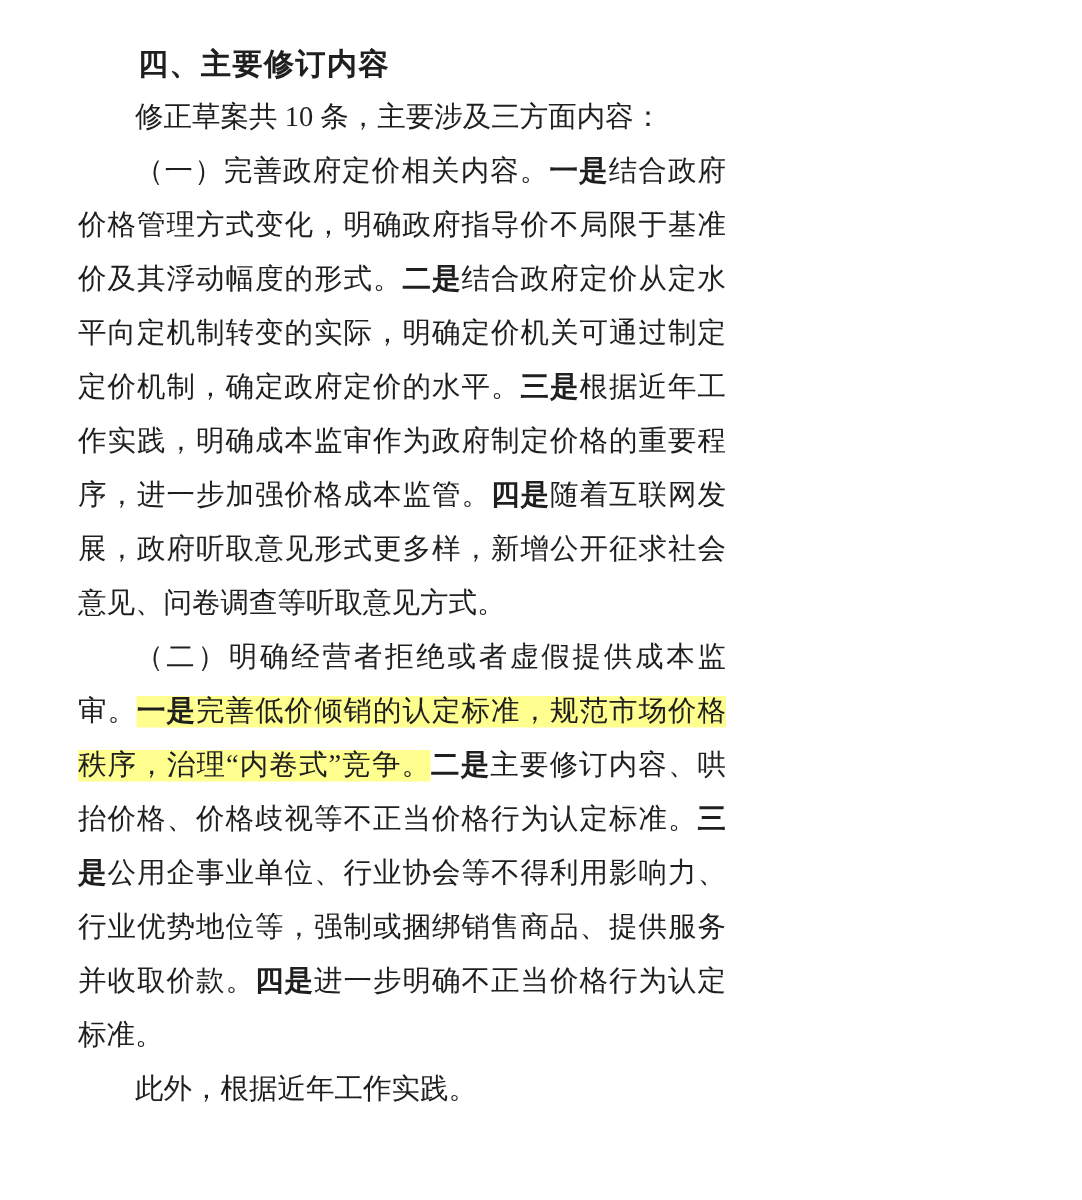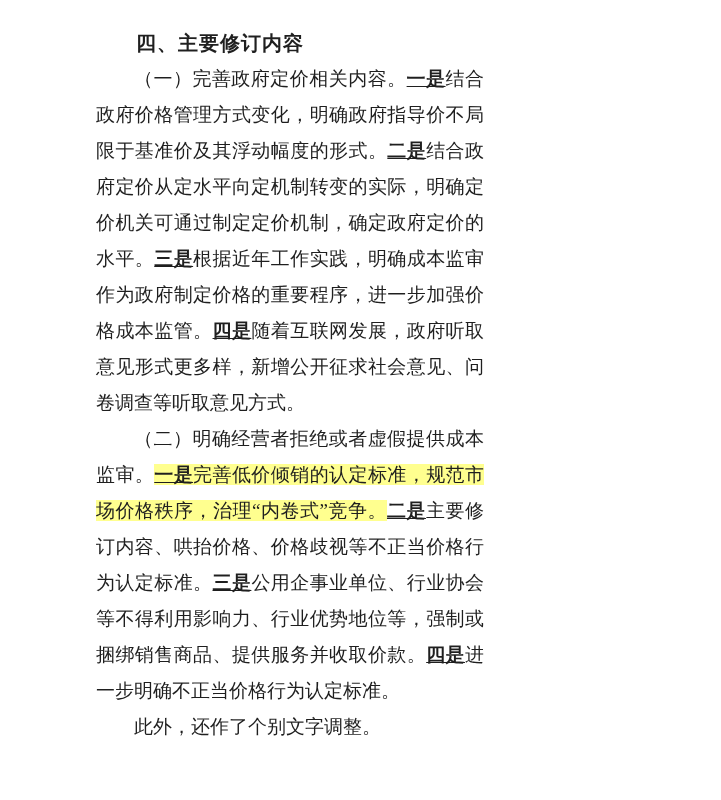--- a/index.html
+++ b/index.html
@@ -13,21 +13,21 @@
     overflow: hidden;
     font-family: "Liberation Serif", "DejaVu Serif", serif;
     font-size: 19px;
     line-height: 36px;
     color: #1f1f1f;
   }
   .page {
     box-sizing: border-box;
     width: 588px;
     height: 800px;
-    padding: 25px 104px 0 96px;
+    padding: 25px 104px 0 52px;
     background: var(--page-bg, #ffffff);
   }
   .doc-title {
     font-family: "Liberation Sans", "DejaVu Sans", sans-serif;
     font-weight: bold;
     font-size: 20px;
     line-height: 36px;
     margin: 0;
     text-indent: 2em;
     letter-spacing: 1px;
@@ -36,40 +36,42 @@
     margin: 0;
     text-align: justify;
     text-indent: 2em;
   }
   .sec-head {
     font-weight: normal;
   }
   .marker {
     font-family: "Liberation Sans", "DejaVu Sans", sans-serif;
     font-weight: bold;
-    text-decoration: underline;
   }
   .hl {
     background: var(--hl, #ffff8f);
   }
 </style>
 </head>
 <body style="color: rgb(31, 31, 31);">
 
 <div class="page">
 
   <h1 class="doc-title">四、主要修订内容</h1>
 
+  <p class="para">
+    <span>修正草案共 10 条，主要涉及三方面内容：</span>
+  </p>
 
   <p class="para">
     <span class="sec-head">（一）完善政府定价相关内容。</span><span class="marker">一是</span><span>结合政府价格管理方式变化，明确政府指导价不局限于基准价及其浮动幅度的形式。</span><span class="marker">二是</span><span>结合政府定价从定水平向定机制转变的实际，明确定价机关可通过制定定价机制，确定政府定价的水平。</span><span class="marker">三是</span><span>根据近年工作实践，明确成本监审作为政府制定价格的重要程序，进一步加强价格成本监管。</span><span class="marker">四是</span><span>随着互联网发展，政府听取意见形式更多样，新增公开征求社会意见、问卷调查等听取意见方式。</span>
   </p>
 
   <p class="para">
     <span class="sec-head">（二）明确经营者拒绝或者虚假提供成本监审。</span><span class="marker hl">一是</span><span class="hl">完善低价倾销的认定标准，规范市场价格秩序，治理“内卷式”竞争。</span><span class="marker">二是</span><span>主要修订内容、哄抬价格、价格歧视等不正当价格行为认定标准。</span><span class="marker">三是</span><span>公用企事业单位、行业协会等不得利用影响力、行业优势地位等，强制或捆绑销售商品、提供服务并收取价款。</span><span class="marker">四是</span><span>进一步明确不正当价格行为认定标准。</span>
   </p>
 
 
   <p class="para">
-    <span>此外，还作了个别文字调整。</span>
+    <span>此外，根据近年工作实践。</span>
   </p>
 
 </div>
 
 </body></html>

